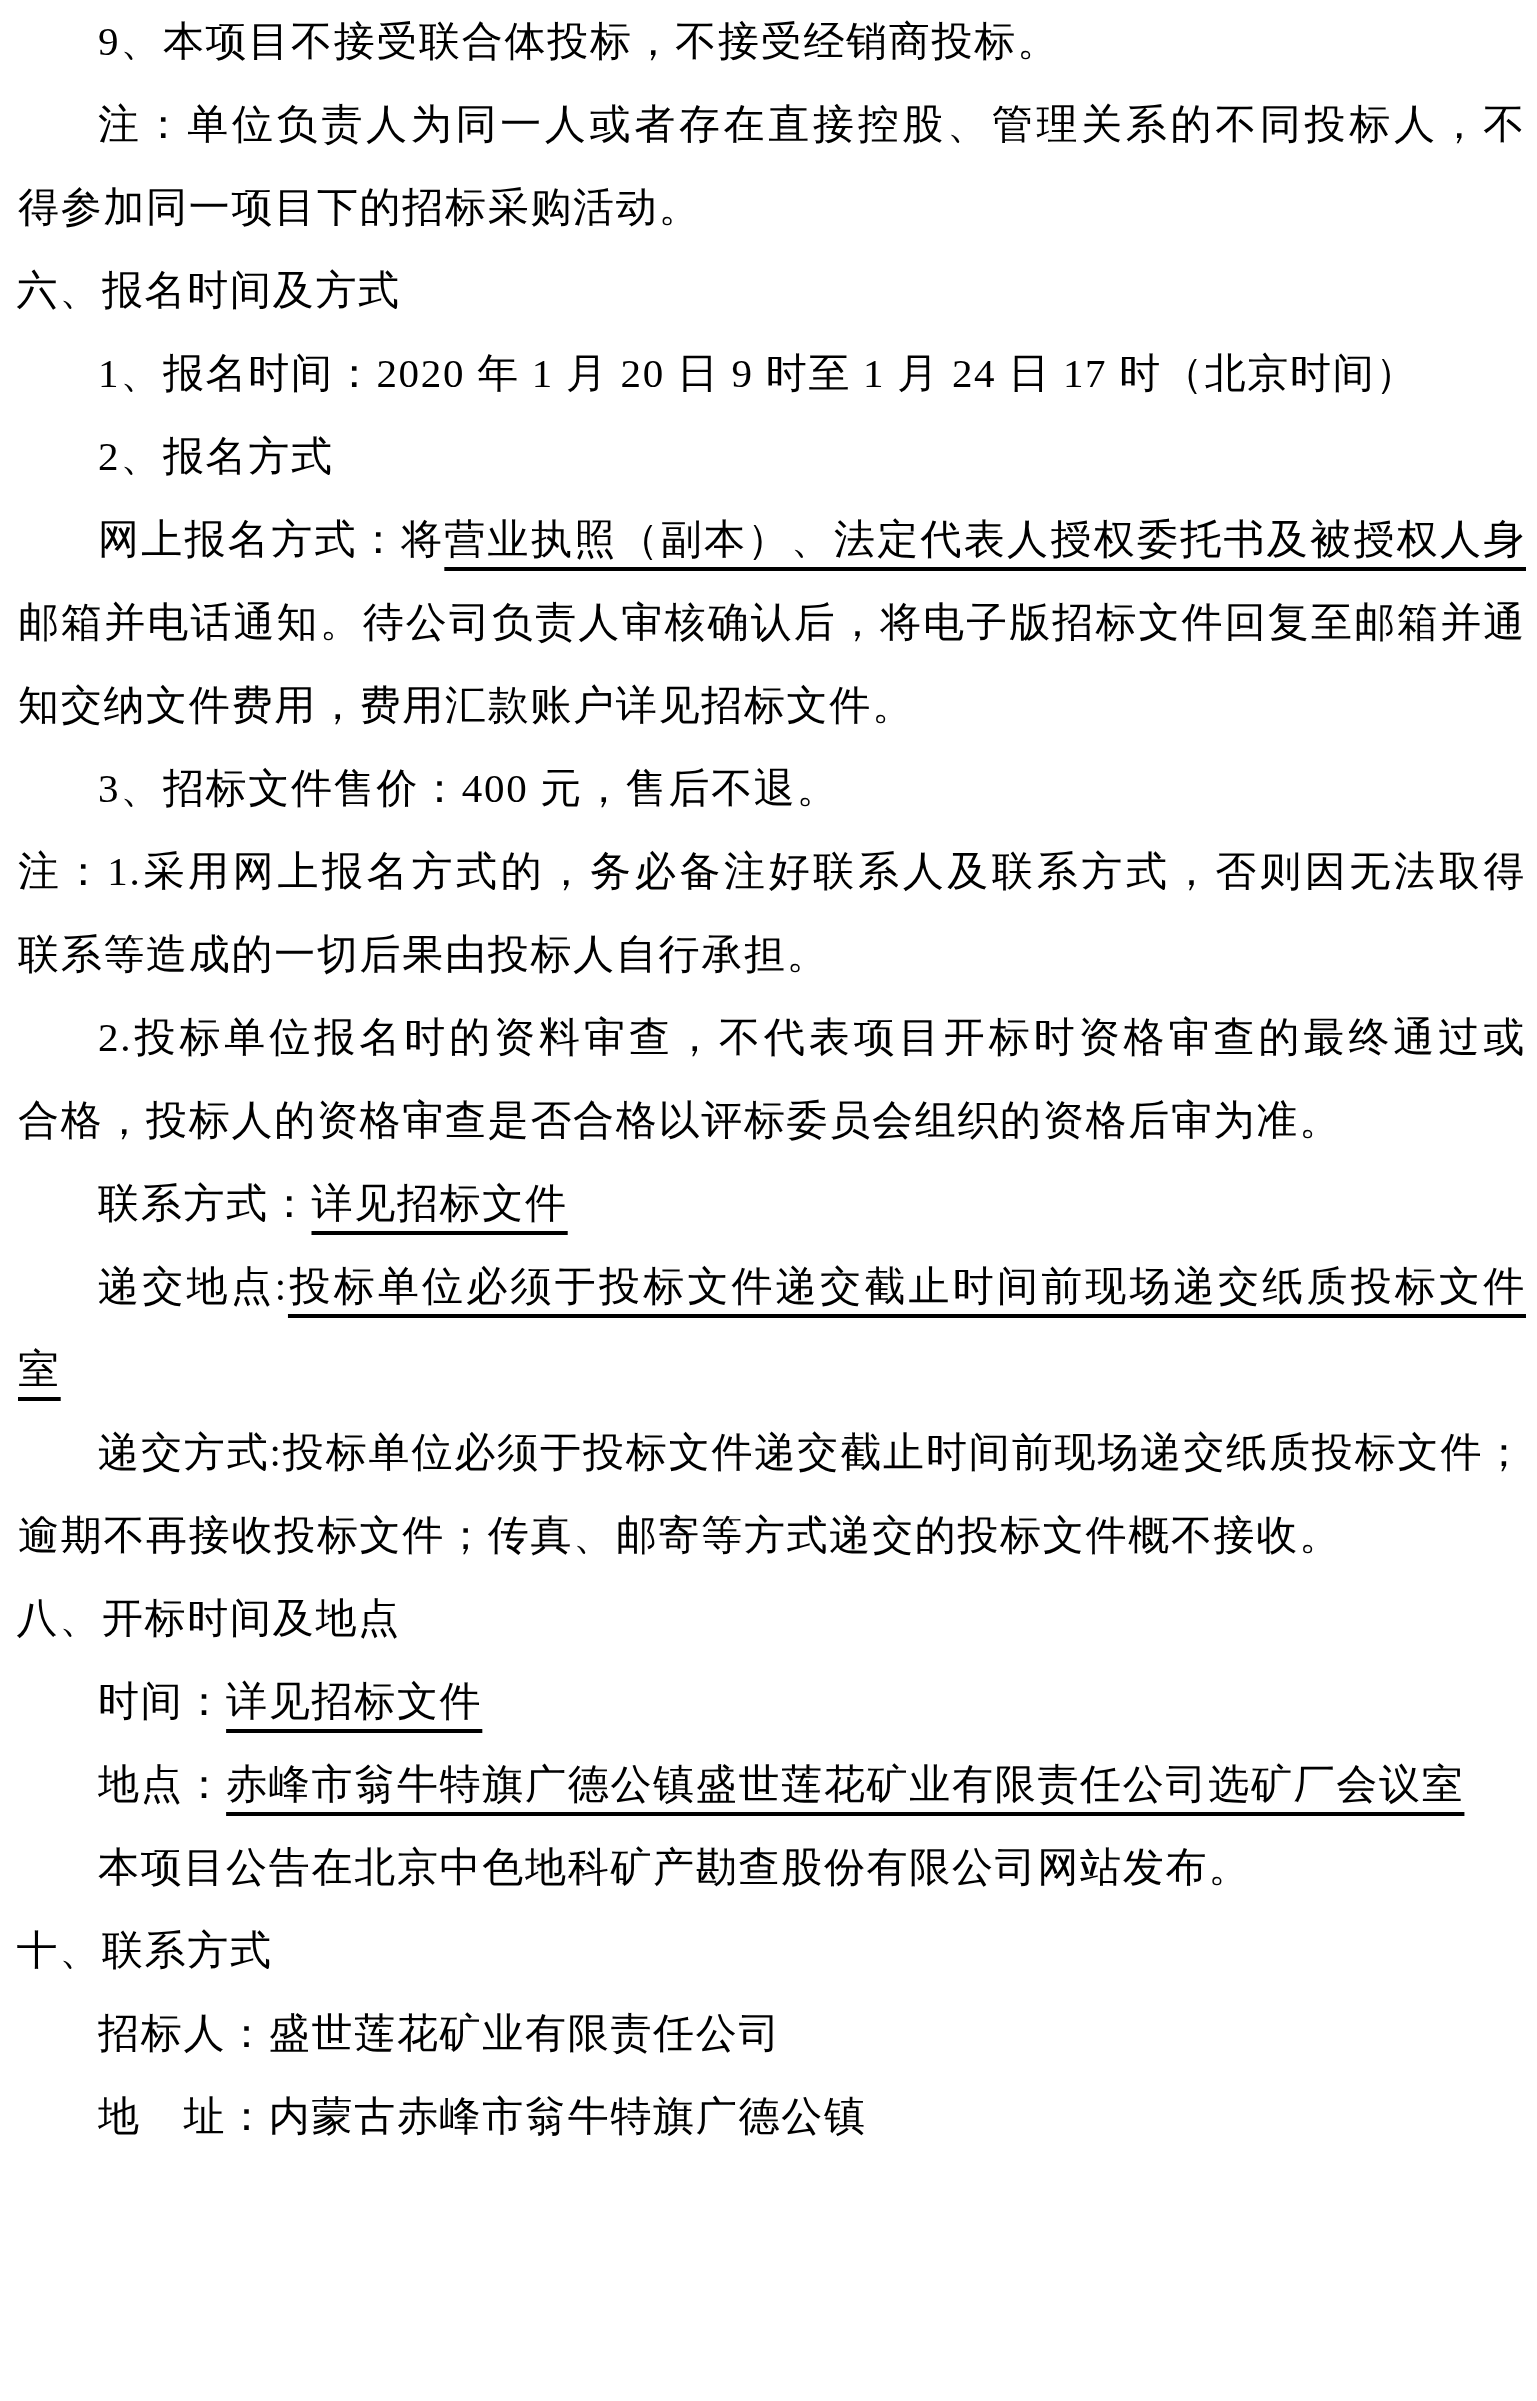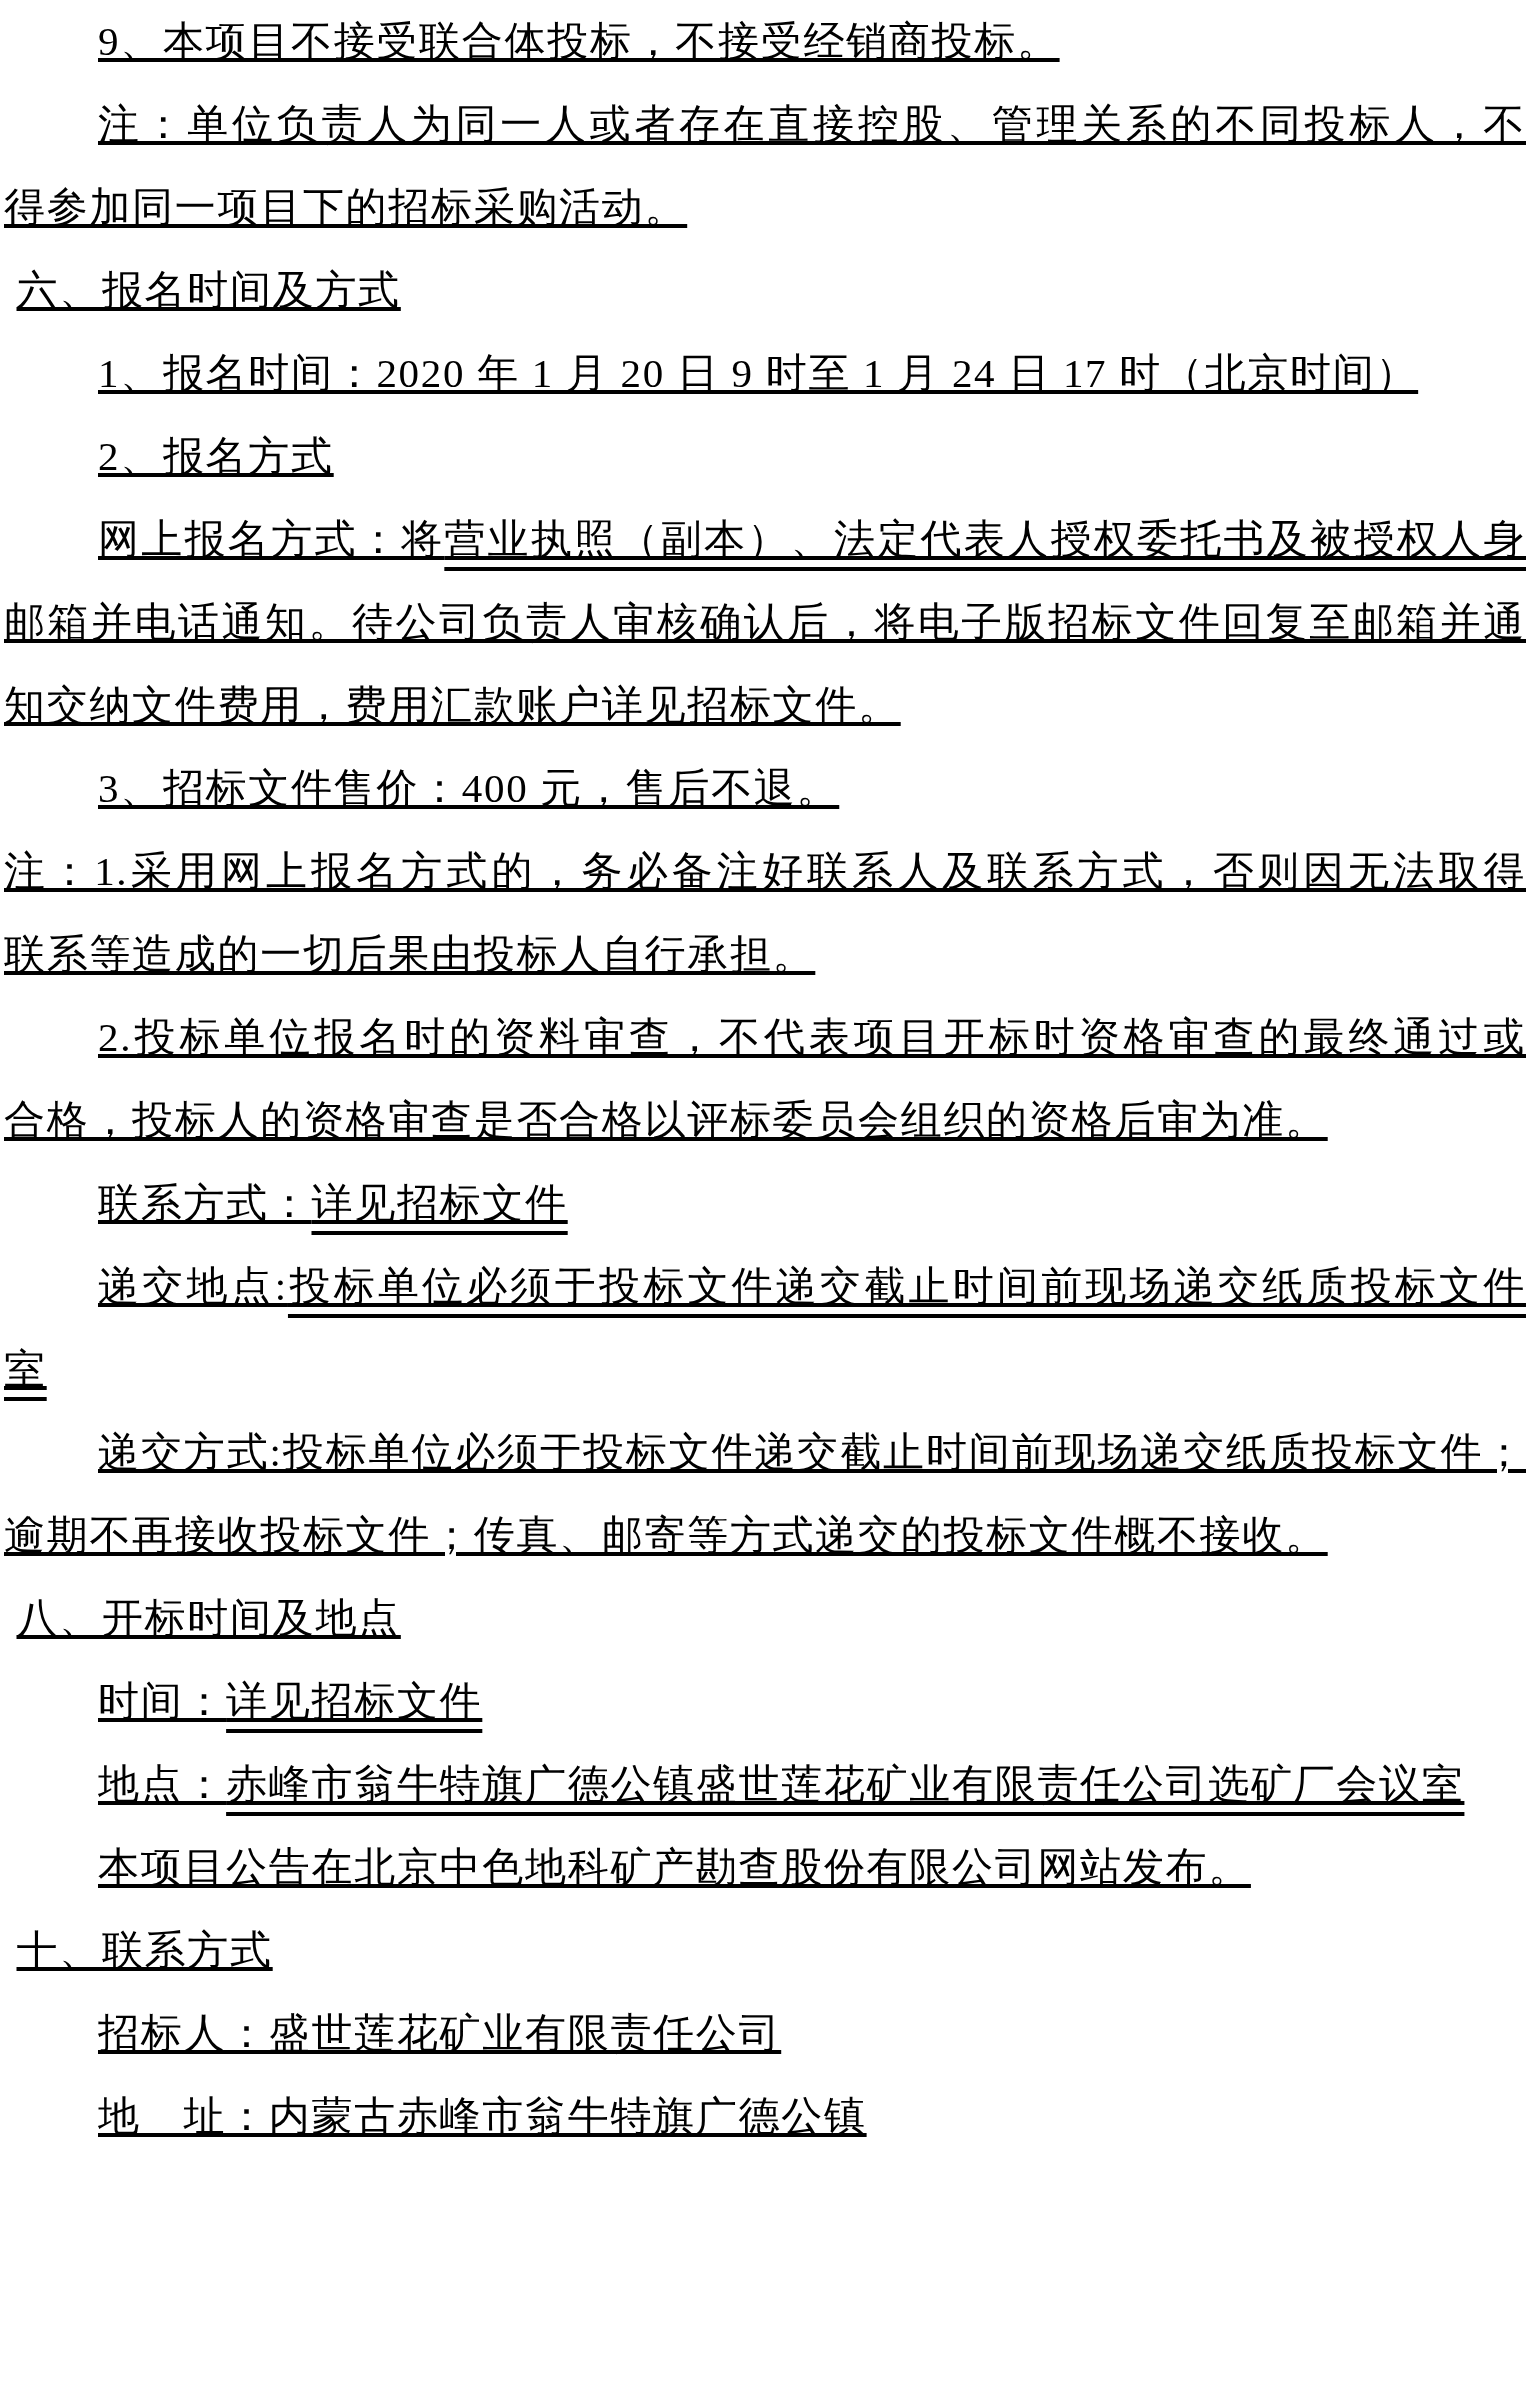--- a/index.html
+++ b/index.html
@@ -10,30 +10,29 @@
   .page {
     position: relative;
     width: 1538px;
     height: 2401px;
     background: #ffffff;
     color: #000000;
     overflow: hidden;
     font-family: "Liberation Serif", "DejaVu Serif", serif;
     font-size: 41px;
     letter-spacing: 1.7px;
-    text-decoration: underline;
   }
   .line {
     height: 83px;
     line-height: 83px;
     white-space: nowrap;
   }
   .indent-para { padding-left: 98px; }
   .indent-head { padding-left: 8.5px; margin-left: 8px; }
-  .indent-none { padding-left: 4px; }
+  .indent-none { padding-left: 18px; }
   .j {
     white-space: normal;
     text-align: justify;
     text-align-last: justify;
     padding-right: 12px;
   }
   .u {
     text-decoration: underline;
     text-decoration-thickness: 4.3px;
     text-underline-offset: 13.7px;

